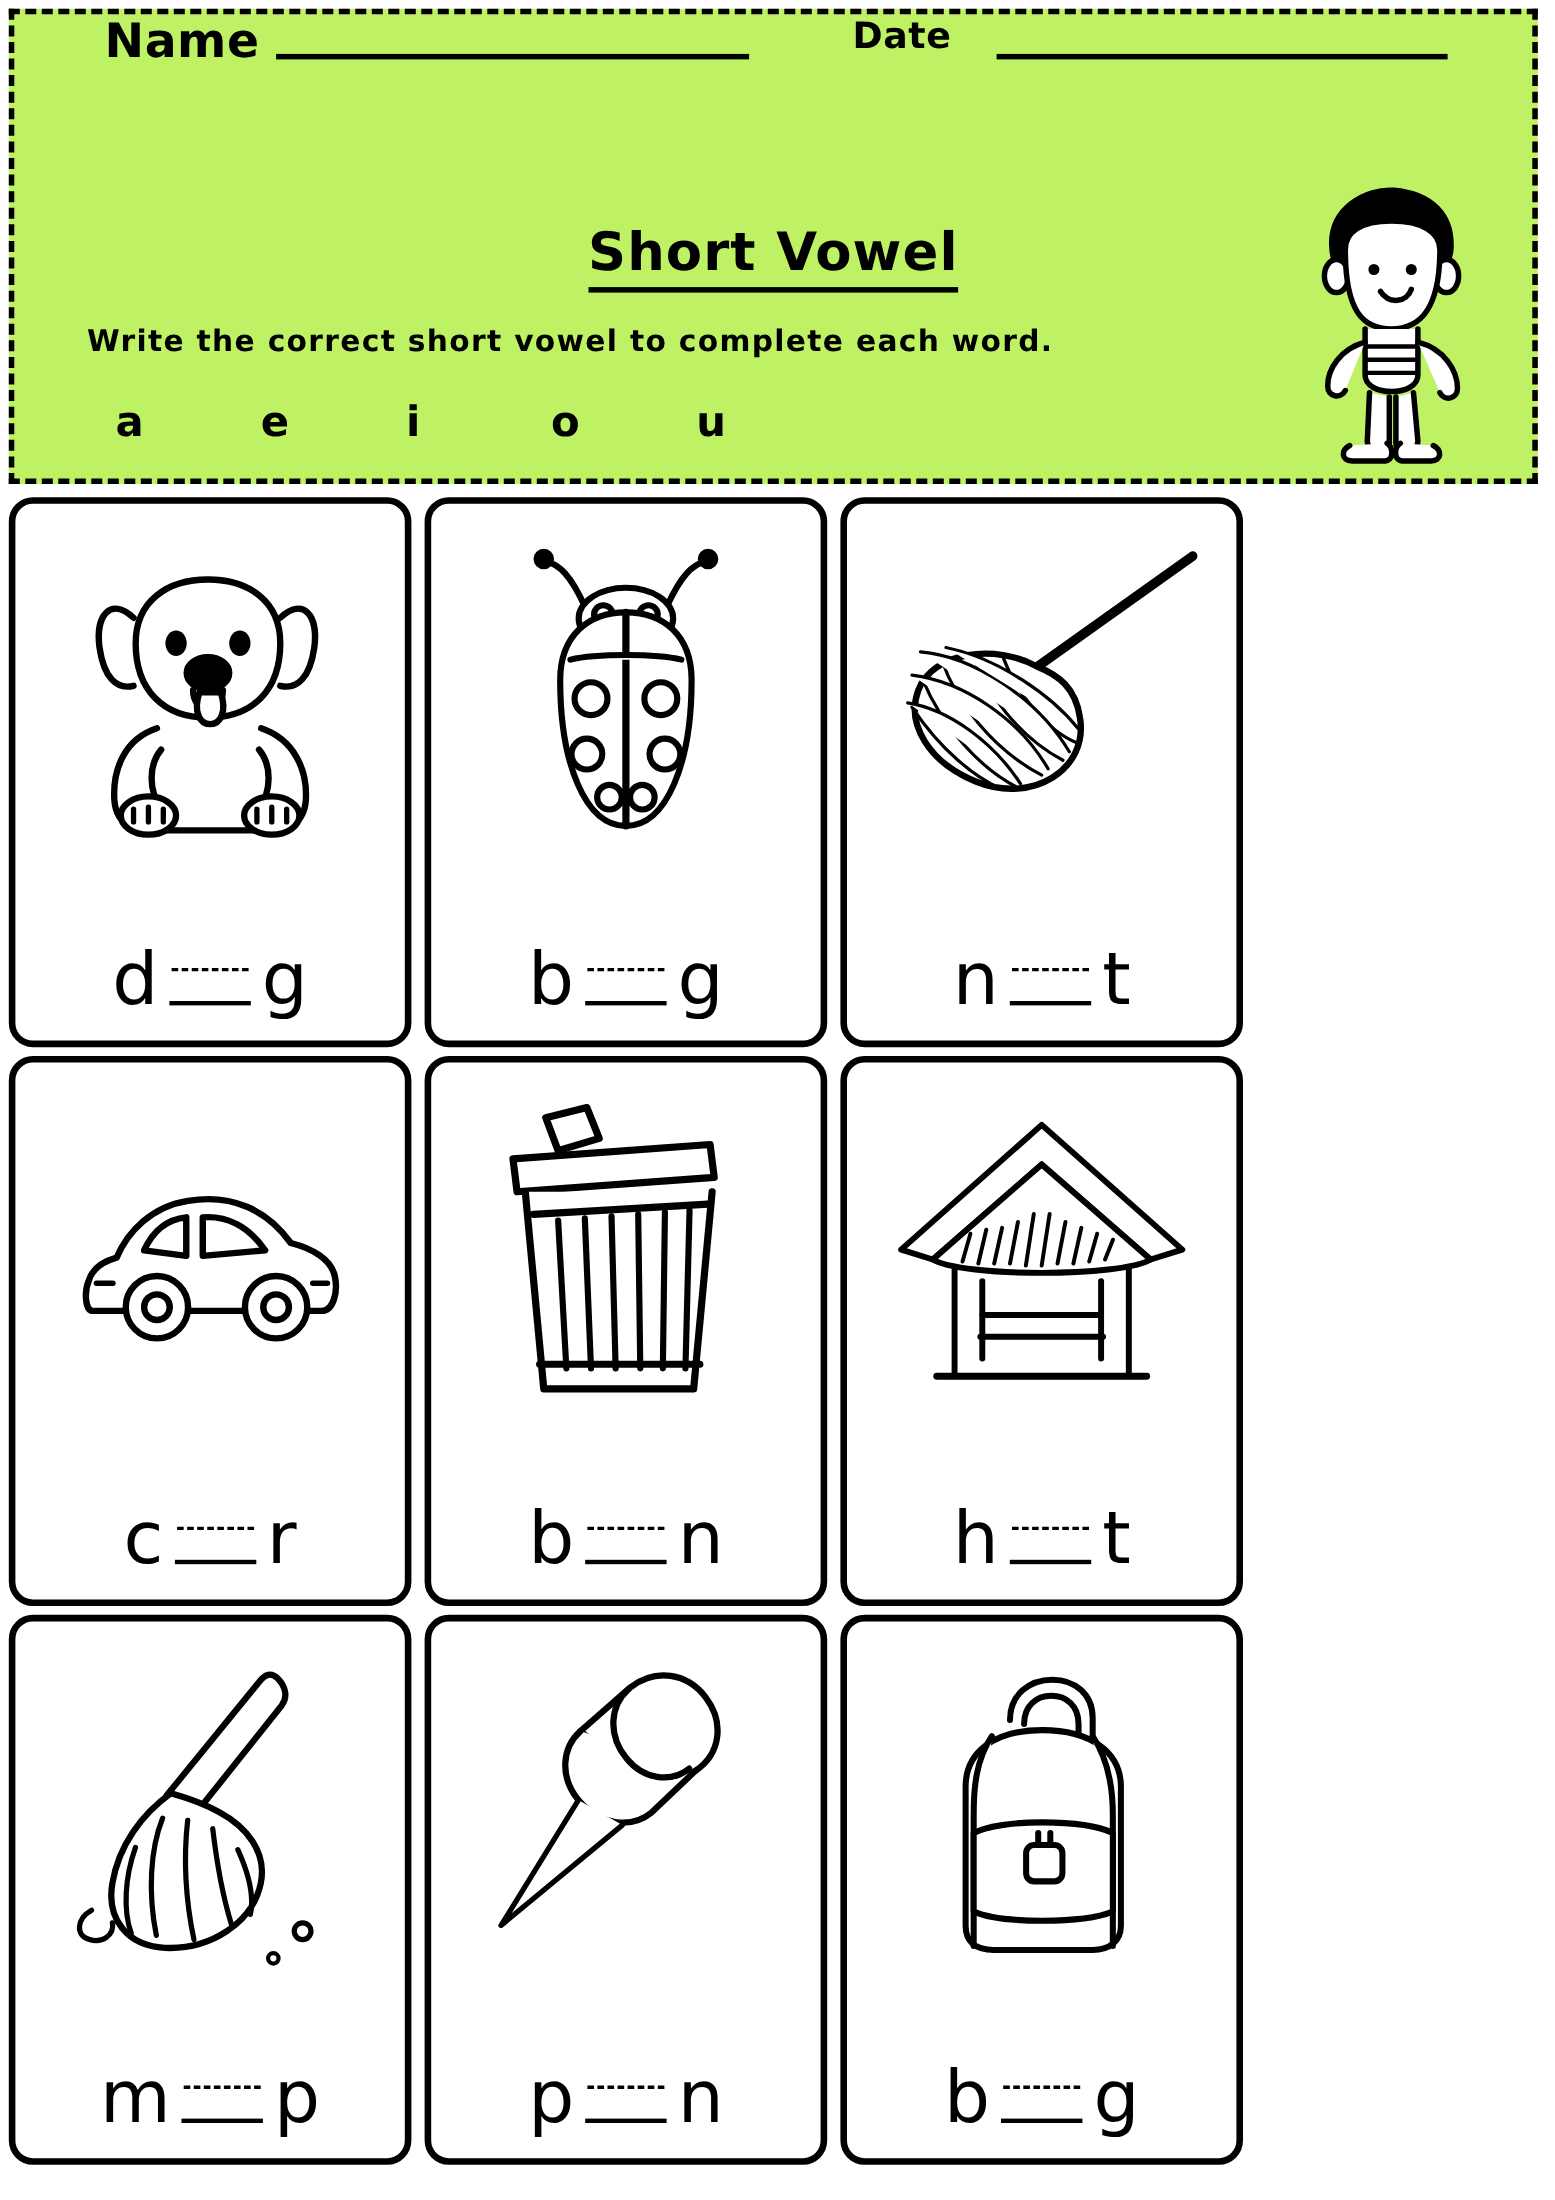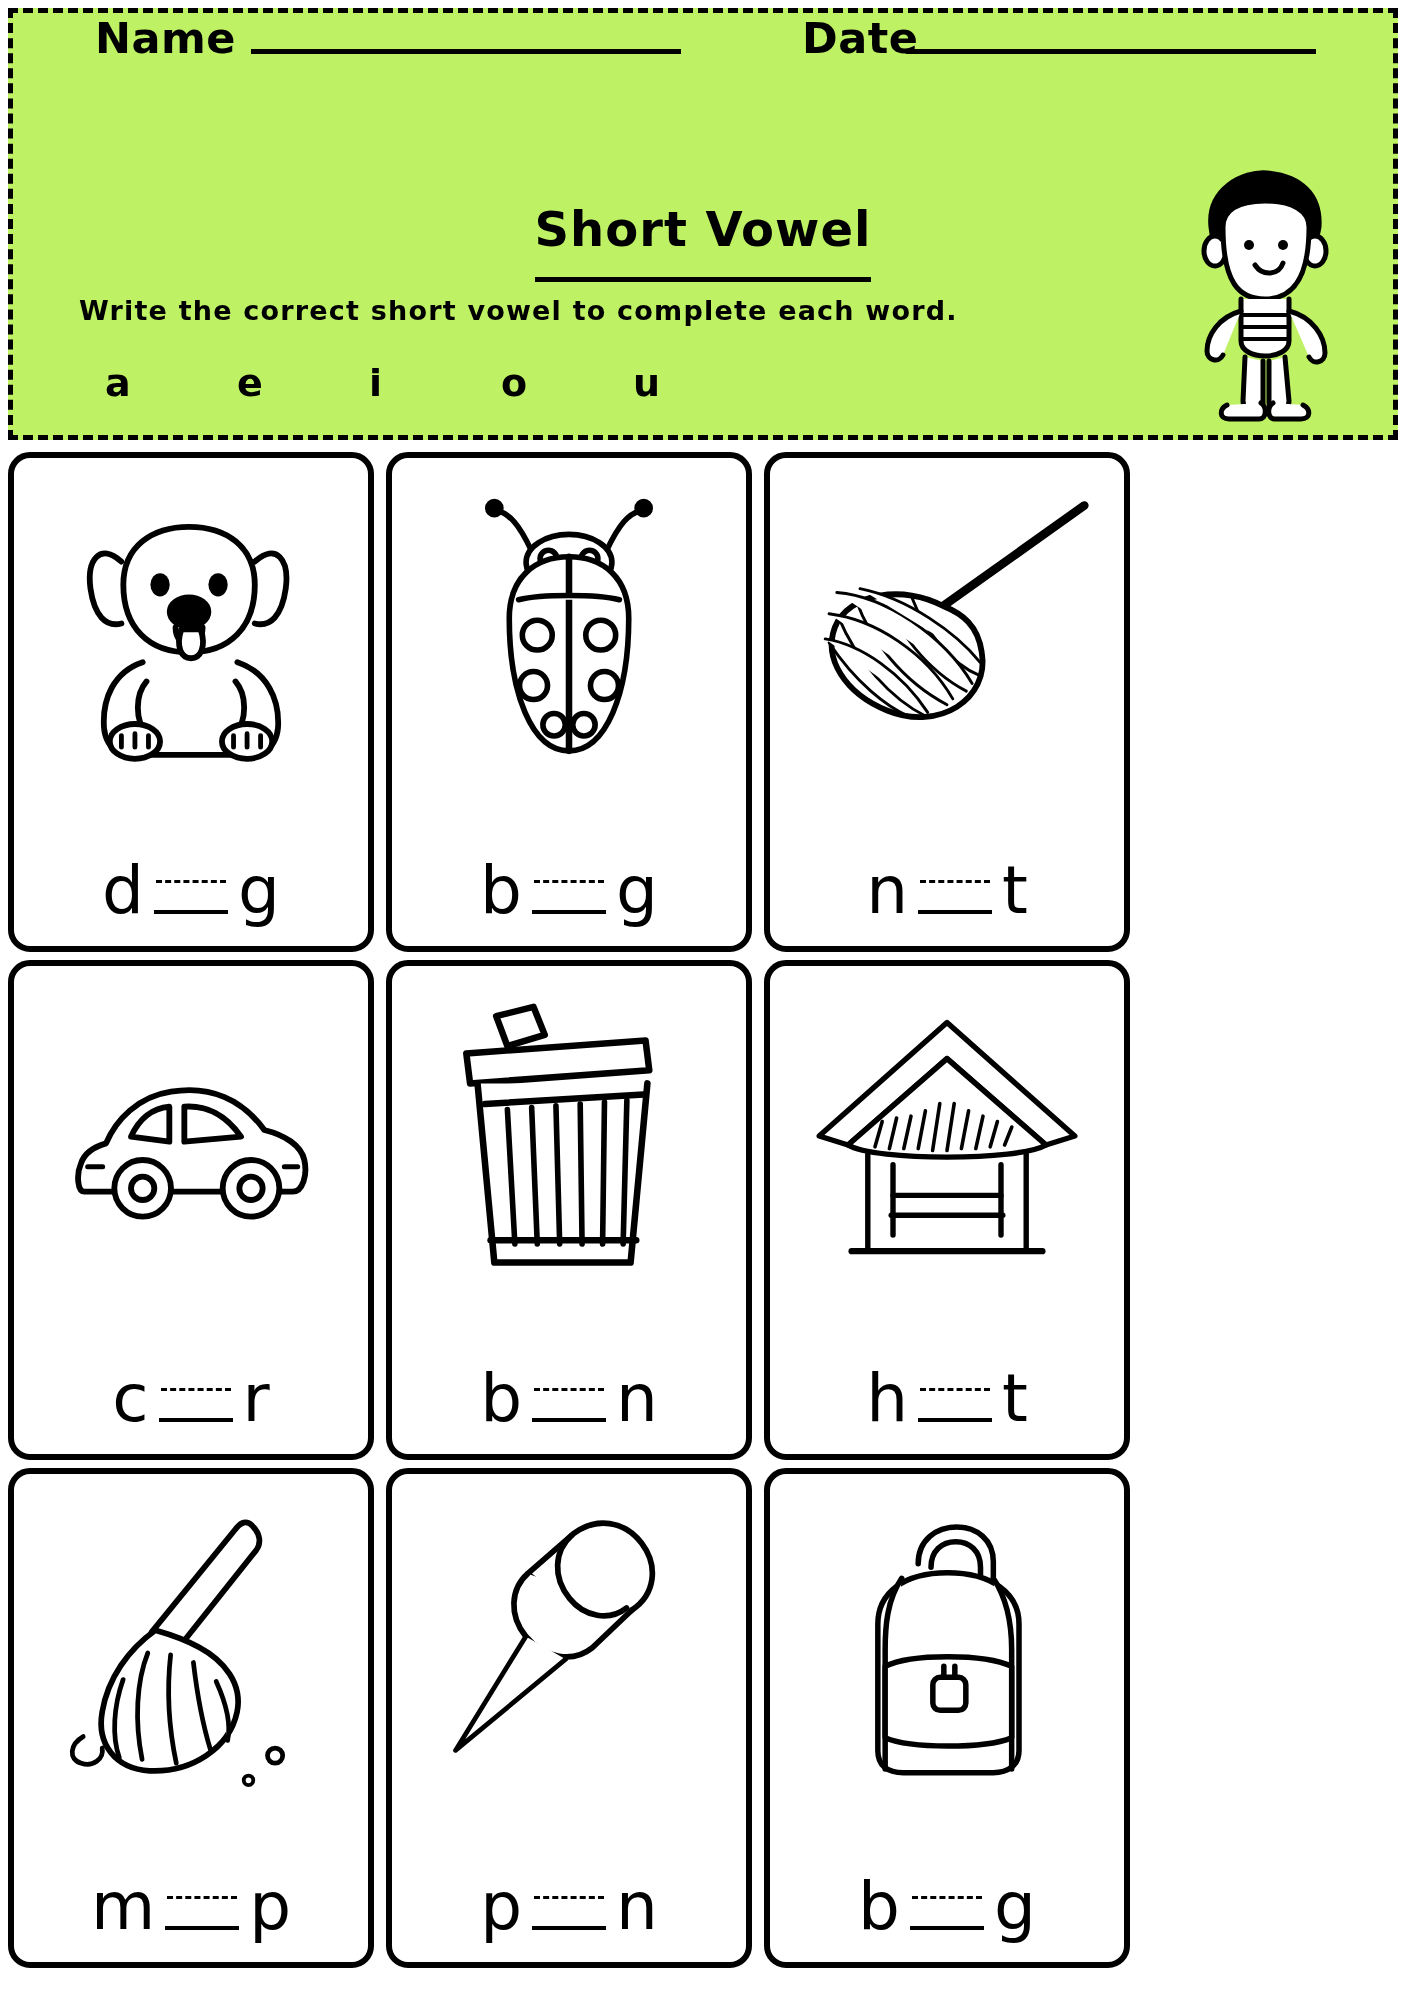--- a/index.html
+++ b/index.html
@@ -39,24 +39,23 @@
     position: absolute;
     left: 238px;
     top: 36px;
     width: 430px;
     border-bottom: 5px solid #000;
   }
   .date-label {
     position: absolute;
     left: 762px;
     top: 0;
-    font-size: 43px;
+    font-size: 33px;
     font-weight: bold;
     letter-spacing: 0.5px;
-    margin-left: 27px;
   }
   .date-line {
     position: absolute;
     left: 893px;
     top: 36px;
     width: 410px;
     border-bottom: 5px solid #000;
   }
 
   .worksheet-title {
@@ -64,21 +63,21 @@
     top: 188px;
     left: 0;
     width: 100%;
     text-align: center;
     font-size: 48px;
     font-weight: bold;
     letter-spacing: 1px;
   }
   .worksheet-title span {
     border-bottom: 5px solid #000;
-    padding-bottom: 20px;
+    padding-bottom: 4px;
   }
 
   .instruction {
     position: absolute;
     top: 282px;
     left: 66px;
     font-size: 27px;
     font-weight: bold;
     letter-spacing: 1.2px;
   }

